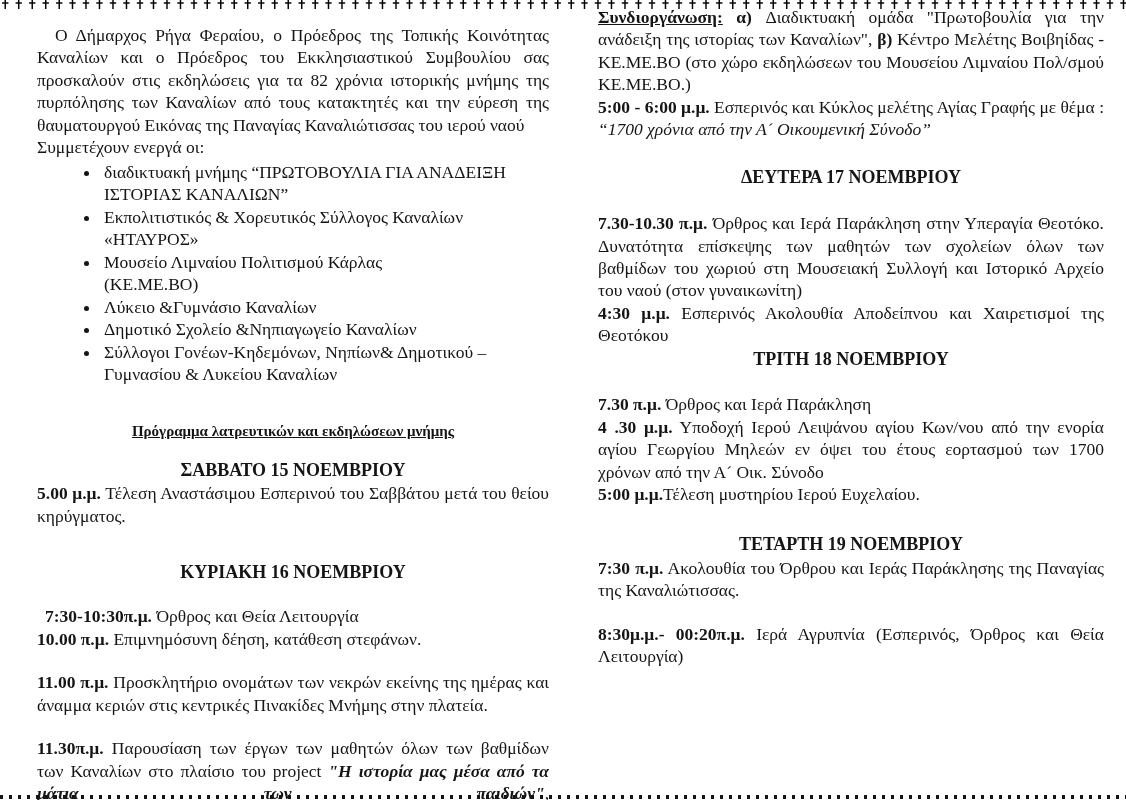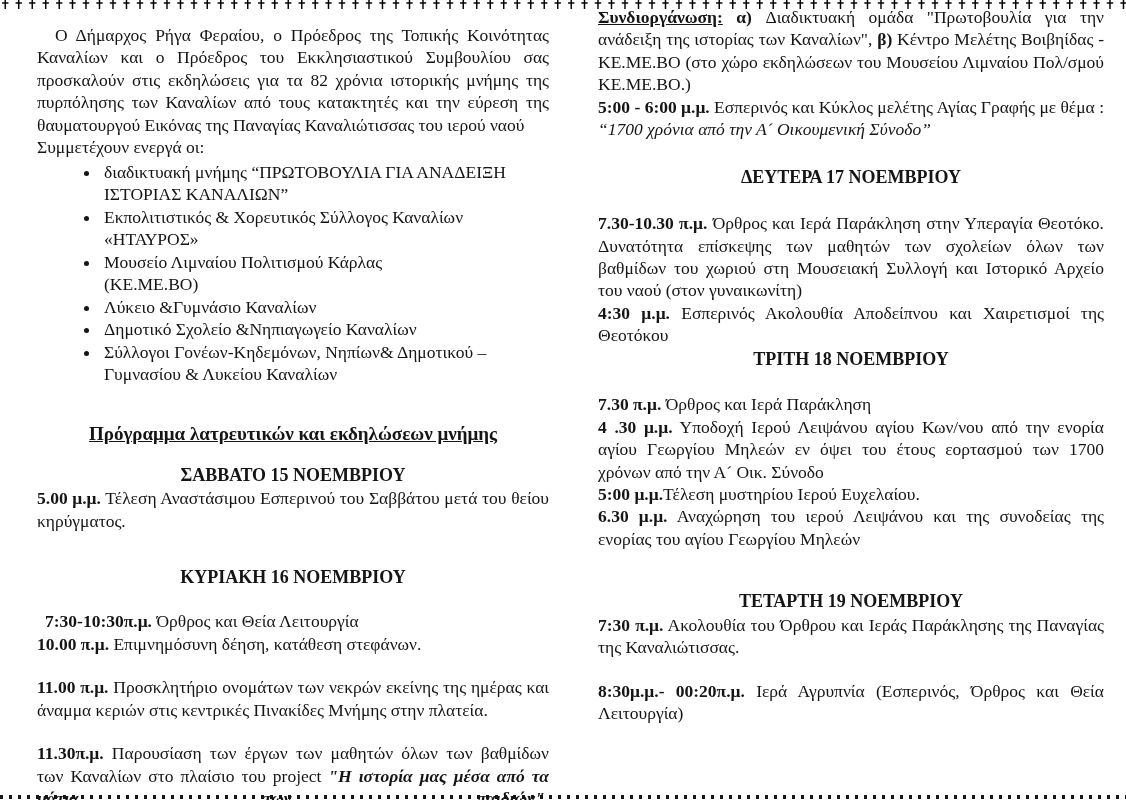--- a/index.html
+++ b/index.html
@@ -32,26 +32,26 @@
   .justify{text-align:justify;}
   .justify-last{text-align-last:justify;}
   .b{font-weight:bold;}
   .i{font-style:italic;}
   .bi{font-weight:bold;font-style:italic;}
   .u{text-decoration:underline;}
   .intro{text-indent:18px;}
   ul.participants{margin:2px 0 0;padding-left:64px;}
   ul.participants li{padding-left:3px;margin:0;}
   .heading{font-weight:bold;text-align:center;font-size:18px;margin:0;}
-  .program-heading{margin-top:36px;font-size:19px;text-align:center;}
+  .program-heading{margin-top:36px;font-size:15px;text-align:center;}
   .mt-sat{margin-top:18px;margin-bottom:0;}
   .mt-sun{margin-top:34px;margin-bottom:21px;text-align:center;}
   .mt-mon{margin-top:25px;margin-bottom:23px;}
   .mt-tue{margin-top:1px;margin-bottom:22px;}
-  .mt-wed{margin-top:40px;margin-bottom:0;}
+  .mt-wed{margin-top:28px;margin-bottom:0;}
   .gap-sm{margin-top:21px;}
   .indent-sm{padding-left:8px;}
 </style>
 </head>
 <body>
 
 <div class="page">
 
   <div class="ornament-top">✝✝✝✝✝✝✝✝✝✝✝✝✝✝✝✝✝✝✝✝✝✝✝✝✝✝✝✝✝✝✝✝✝✝✝✝✝✝✝✝✝✝✝✝✝✝✝✝✝✝✝✝✝✝✝✝✝✝✝✝✝✝✝✝✝✝✝✝✝✝✝✝✝✝✝✝✝✝✝✝✝✝✝✝✝✝✝✝✝✝✝✝✝✝✝✝✝✝✝✝✝✝✝✝✝✝✝✝✝✝✝✝✝✝✝✝✝✝✝✝✝✝✝✝✝</div>
 
@@ -86,21 +86,20 @@
     <p class="justify"><span class="b">5:00 - 6:00  μ.μ.</span><span> Εσπερινός και Κύκλος μελέτης Αγίας Γραφής με θέμα : </span><span class="i">“1700 χρόνια από την Α´ Οικουμενική Σύνοδο”</span></p>
 
     <p class="heading mt-mon">ΔΕΥΤΕΡΑ 17 ΝΟΕΜΒΡΙΟΥ</p>
     <p class="justify"><span class="b">7.30-10.30 π.μ.</span><span> Όρθρος και Ιερά Παράκληση στην Υπεραγία Θεοτόκο. Δυνατότητα επίσκεψης των μαθητών των σχολείων όλων των βαθμίδων του χωριού στη Μουσειακή Συλλογή και Ιστορικό Αρχείο του ναού (στον γυναικωνίτη)</span></p>
     <p class="justify"><span class="b">4:30 μ.μ.</span><span> Εσπερινός Ακολουθία Αποδείπνου και Χαιρετισμοί της Θεοτόκου</span></p>
 
     <p class="heading mt-tue">ΤΡΙΤΗ 18 ΝΟΕΜΒΡΙΟΥ</p>
     <p class="justify"><span class="b">7.30 π.μ.</span><span> Όρθρος και Ιερά Παράκληση</span></p>
     <p class="justify"><span class="b">4 .30 μ.μ.</span><span> Υποδοχή  Ιερού Λειψάνου αγίου Κων/νου  από την ενορία αγίου Γεωργίου Μηλεών εν όψει του έτους εορτασμού των 1700 χρόνων από την Α´ Οικ. Σύνοδο</span></p>
     <p class="justify"><span class="b">5:00 μ.μ.</span><span>Τέλεση μυστηρίου Ιερού Ευχελαίου.</span></p>
-    <p class="justify"><span class="b">6.30 μ.μ.</span><span> Αναχώρηση του ιερού Λειψάνου και της συνοδείας της ενορίας του αγίου Γεωργίου Μηλεών</span></p>
 
     <p class="heading mt-wed">ΤΕΤΑΡΤΗ 19 ΝΟΕΜΒΡΙΟΥ</p>
     <p class="justify"><span class="b">7:30 π.μ.</span><span>  Ακολουθία του Όρθρου και Ιεράς Παράκλησης της Παναγίας της Καναλιώτισσας.</span></p>
     <p class="justify gap-sm"><span class="b">8:30μ.μ.- 00:20π.μ.</span><span>  Ιερά Αγρυπνία (Εσπερινός, Όρθρος και Θεία Λειτουργία)</span></p>
   </div>
 
   <div class="dotted-bottom"></div>
 </div>
 
 </body></html>

